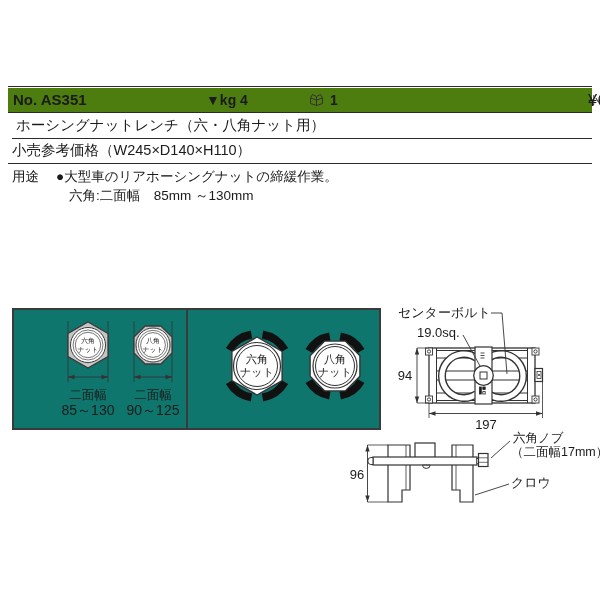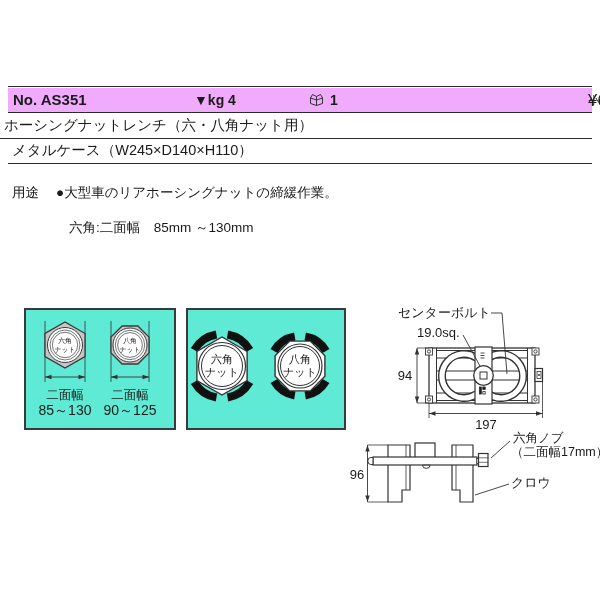--- a/index.html
+++ b/index.html
@@ -4,41 +4,41 @@
 <style>
   html,body{margin:0;padding:0;}
   body{
     width:600px;height:600px;background:#ffffff;position:relative;
     font-family:"Liberation Sans","DejaVu Sans",sans-serif;color:#1b1b1b;
     -webkit-font-smoothing:antialiased;overflow:hidden;
   }
   .abs{position:absolute;}
   
   .top-rule{left:8px;right:8px;top:86px;border-top:1.5px solid #2b2b2b;height:0;}
-  .hdr-row{left:8px;right:8px;top:88px;height:24px;background:#f0abfc;border-bottom:1.2px solid #2b2b2b;}
+  .hdr-row{left:8px;right:8px;top:88px;height:24px;background:#4d7c0f;border-bottom:1.2px solid #2b2b2b;}
   .hdr-row span{position:absolute;line-height:24px;white-space:nowrap;}
   .h-no{left:5px;font-size:15px;font-weight:bold;}
-  .h-wt{left:186px;font-size:14px;font-weight:bold;}
+  .h-wt{left:198px;font-size:14px;font-weight:bold;}
   .h-pack{left:300px;font-size:14px;font-weight:bold;}
   .h-pack svg{vertical-align:-2px;margin-right:5px;}
   .h-price{right:4px;}
   .h-price .lbl{font-size:11px;margin-right:5px;}
   .h-price .val{font-size:16.5px;font-weight:500;letter-spacing:0.2px;}
-  .name-row{left:0;right:8px;top:112px;height:26px;line-height:26px;
+  .name-row{left:12px;right:8px;top:112px;height:26px;line-height:26px;
     border-bottom:1.2px solid #2b2b2b;font-size:14.5px;white-space:nowrap;padding-left:4px;}
   .case-row{left:8px;right:8px;top:138px;height:25px;line-height:25px;
     border-bottom:1.6px solid #2b2b2b;font-size:14.5px;white-space:nowrap;padding-left:4px;}
   
   .specs{left:12px;top:167px;right:4px;font-size:13.5px;}
-  .spec-row{display:flex;line-height:19.2px;white-space:nowrap;margin-top:16px;}
+  .spec-row{display:flex;line-height:19.2px;white-space:nowrap;}
   .spec-label{width:44px;flex:none;}
   .spec-sub{padding-left:13px;}
   
-  .figbox{background:#5eead4;border:2px solid #3a3a3a;}
-  .box1{left:12px;top:308px;width:148px;height:118px;margin-left:12px;}
+  .figbox{background:#0f766e;border:2px solid #3a3a3a;padding-left:35px;}
+  .box1{left:12px;top:308px;width:148px;height:118px;}
   .box2{left:186px;top:308px;width:156px;height:118px;}
   svg text{font-family:"Liberation Sans","DejaVu Sans",sans-serif;fill:#1b1b1b;}
   .drw{stroke:#333;fill:none;}
 </style>
 </head>
 <body>
 
 <div class="abs top-rule"></div>
 
 <div class="abs hdr-row">
@@ -55,21 +55,21 @@
   <span class="h-price">
     <span class="lbl">小売参考価格</span>
       <span class="val">¥60,300</span>
   </span>
 </div>
 
 <div class="abs name-row">
   <span>ホーシングナットレンチ（六・八角ナット用）</span>
 </div>
 <div class="abs case-row">
-  <span>メタルケース（W245×D140×H110）</span>
+  <span>小売参考価格（W245×D140×H110）</span>
 </div>
 
 <div class="abs specs">
   <div class="spec-row">
     <span class="spec-label">用途</span>
     <span>●大型車のリアホーシングナットの締緩作業。</span>
   </div>
   <div class="spec-row">
     <span class="spec-label"></span>
     <span class="spec-sub">六角:二面幅　85mm ～130mm</span>

